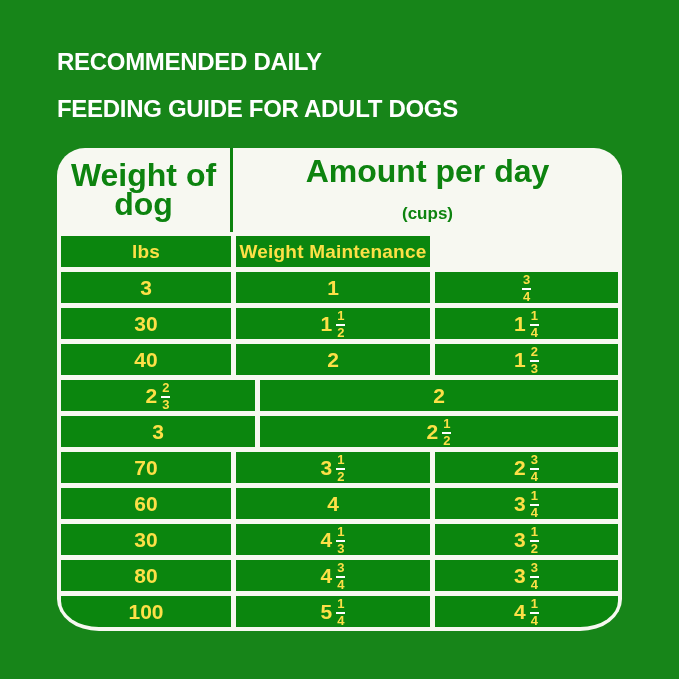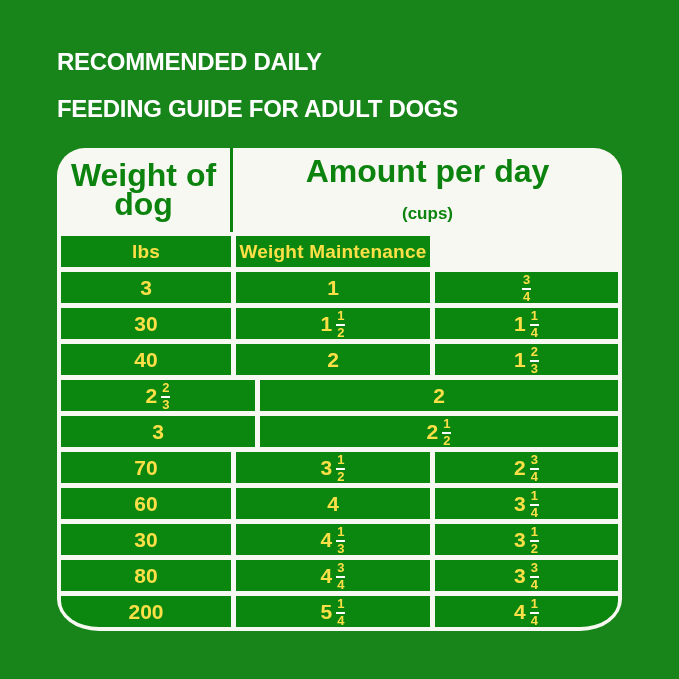--- a/index.html
+++ b/index.html
@@ -231,21 +231,21 @@
     <div class="cell c3">
           <span class="whole">3</span>
           <span class="frac">
             <span class="num">3</span>
             <span class="den">4</span>
           </span>
         </div>
   </div>
 
   <div class="row data">
-    <div class="cell c1">200</div>
+    <div class="cell c1">100</div>
     <div class="cell c2">
           <span class="whole">5</span>
           <span class="frac">
             <span class="num">1</span>
             <span class="den">4</span>
           </span>
         </div>
     <div class="cell c3">
           <span class="whole">4</span>
           <span class="frac">

